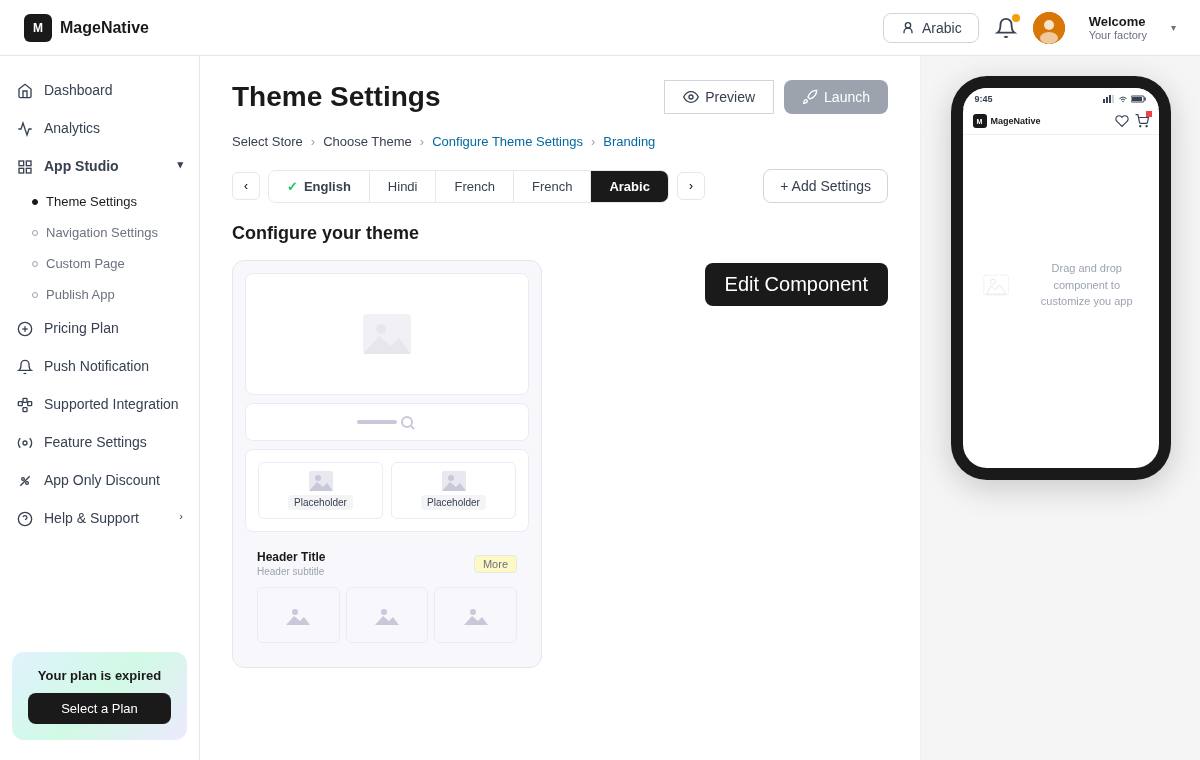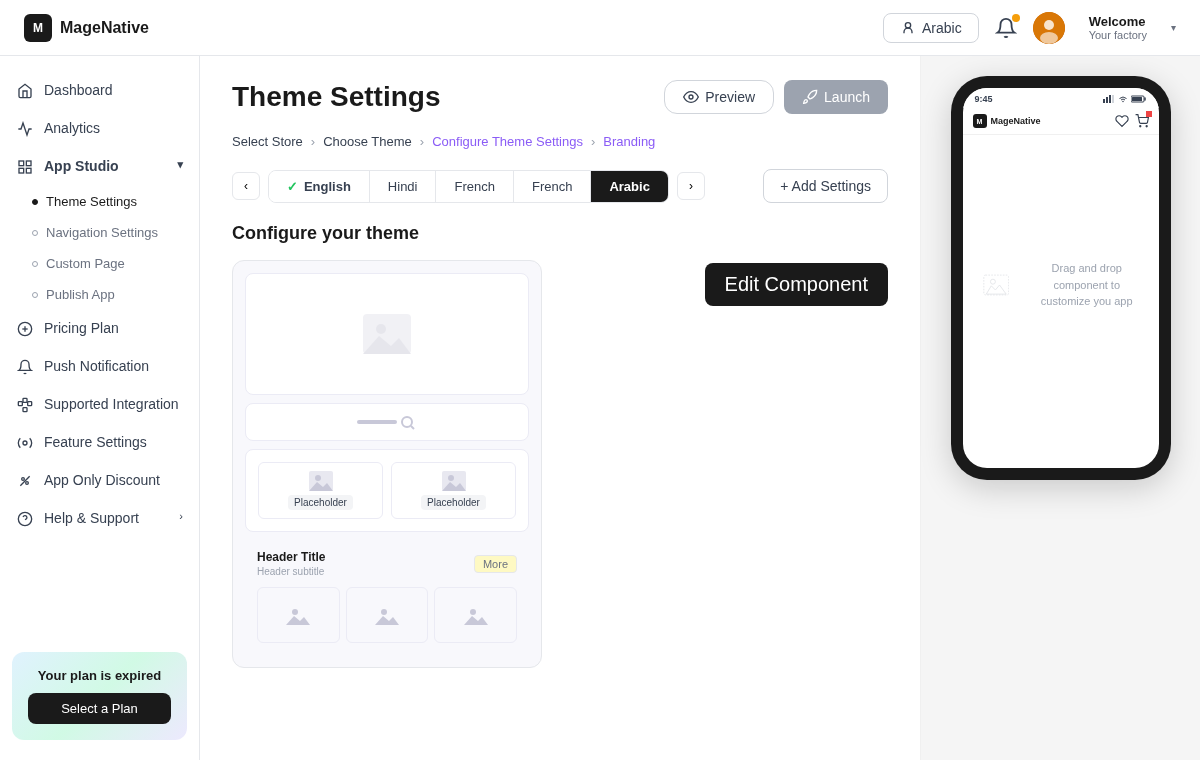--- a/index.html
+++ b/index.html
@@ -37,27 +37,27 @@
     .plan-card { margin: auto 12px 4px; background: linear-gradient(135deg, #e0f2fe, #d1fae5, #ede9fe); border-radius: 12px; padding: 16px; }
     .plan-expired-text { font-size: 13px; font-weight: 600; color: #1a1a1a; text-align: center; margin-bottom: 10px; }
     .plan-btn { width: 100%; background: #1a1a1a; color: #fff; border: none; border-radius: 8px; padding: 8px; font-size: 13px; font-weight: 500; cursor: pointer; }
 
     
     .content { flex: 1; background: #fff; overflow-y: auto; display: flex; flex-direction: column; }
     .content-inner { padding: 24px 32px; flex: 1; }
     .page-header { display: flex; align-items: center; justify-content: space-between; margin-bottom: 20px; }
     .page-title { font-size: 28px; font-weight: 700; color: #1a1a1a; }
     .header-btns { display: flex; gap: 10px; }
-    .preview-btn { display: flex; align-items: center; gap: 6px; border: 1px solid #d1d5db; border-radius: 13px; padding: 8px 18px; background: #fff; cursor: pointer; font-size: 14px; color: #374151; }
+    .preview-btn { display: flex; align-items: center; gap: 6px; border: 1px solid #d1d5db; border-radius: 0; padding: 8px 18px; background: #fff; cursor: pointer; font-size: 14px; color: #374151; }
     .launch-btn { display: flex; align-items: center; gap: 6px; border: none; border-radius: 8px; padding: 8px 18px; background: #9ca3af; cursor: pointer; font-size: 14px; color: #fff; font-weight: 500; }
 
     
     .breadcrumb { display: flex; align-items: center; gap: 8px; margin-bottom: 20px; font-size: 13px; }
     .bc-item { color: #374151; }
-    .bc-item.inactive { color: #8b5cf6; }
+    .bc-item.inactive { color: #0369a1; }
     .bc-sep { color: #9ca3af; }
 
     
     .lang-tabs-row { display: flex; align-items: center; justify-content: space-between; margin-bottom: 20px; }
     .lang-tabs { display: flex; align-items: center; gap: 0; border: 1px solid #e5e7eb; border-radius: 8px; overflow: hidden; }
     .lang-tab { padding: 8px 18px; font-size: 13px; cursor: pointer; color: #374151; background: #fff; border: none; display: flex; align-items: center; gap: 6px; border-right: 1px solid #e5e7eb; }
     .lang-tab:last-child { border-right: none; }
     .lang-tab.active-light { background: #fff; font-weight: 600; }
     .lang-tab.active-dark { background: #1a1a1a; color: #fff; font-weight: 600; }
     .lang-tab .check { color: #22c55e; }

